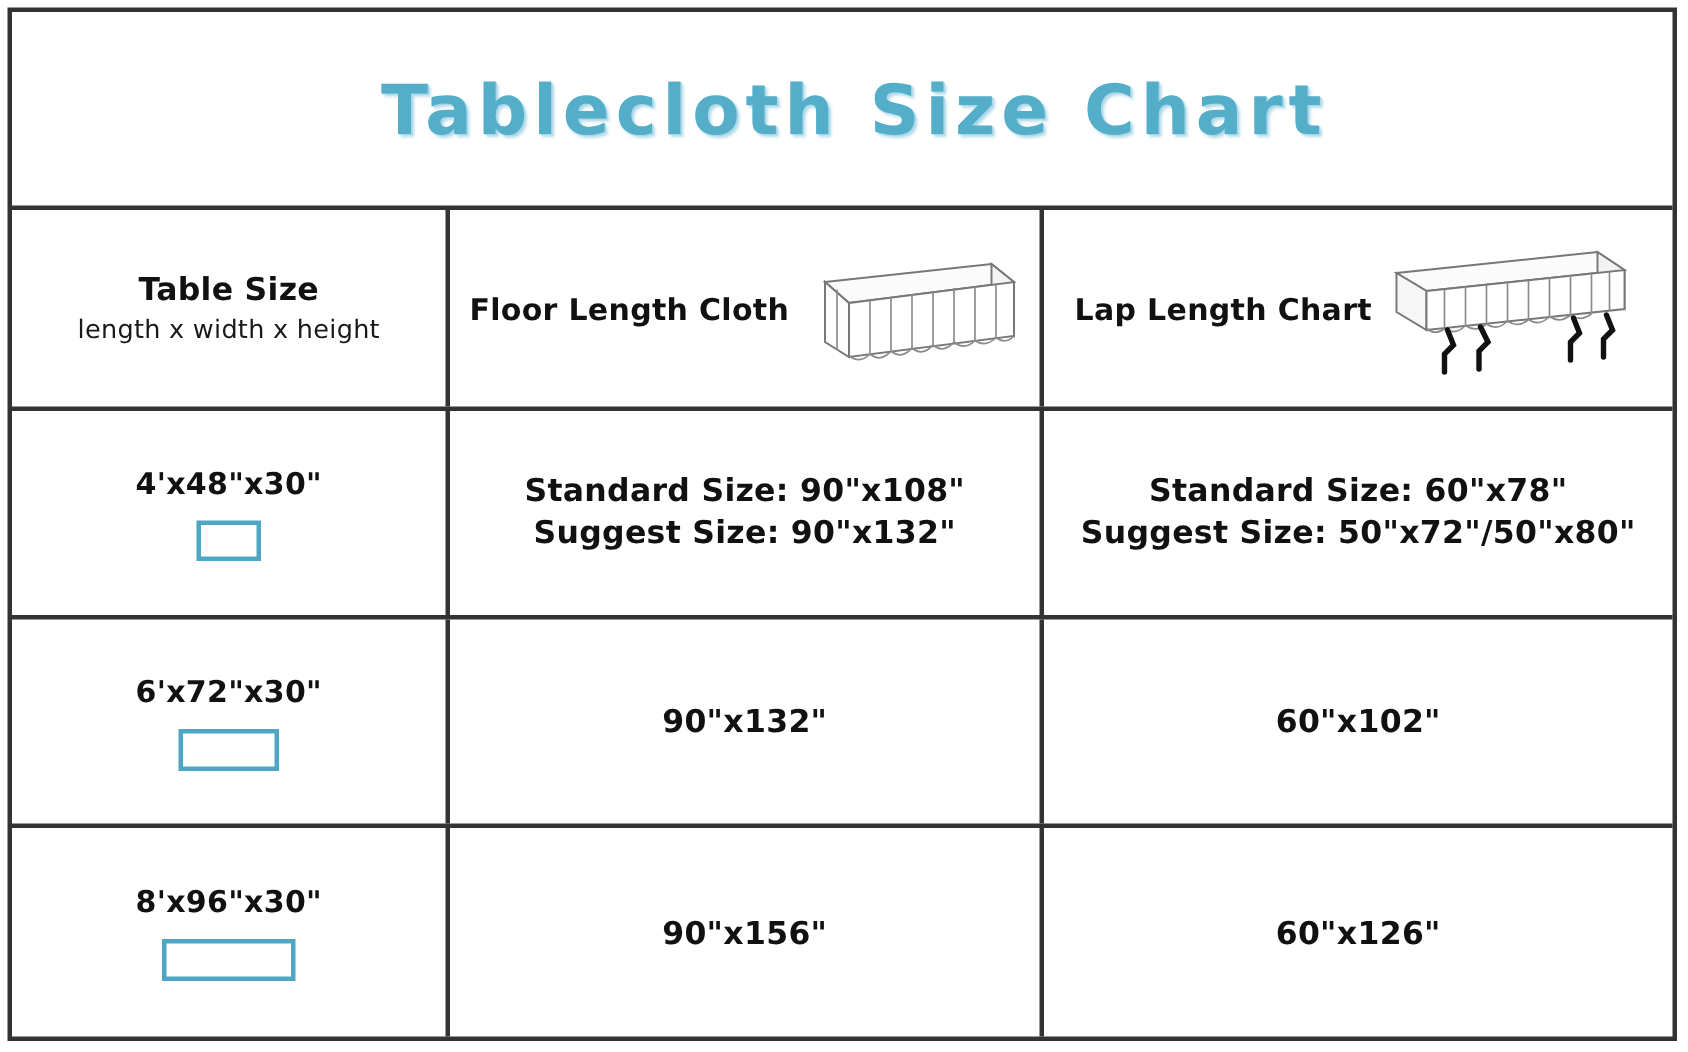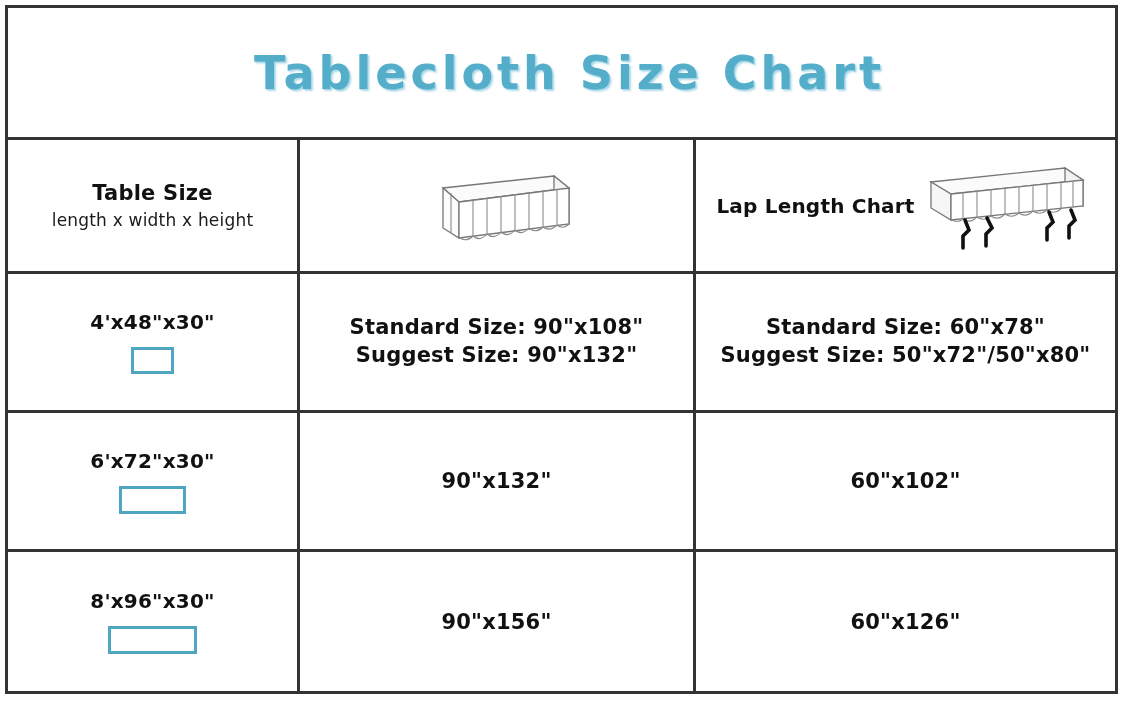--- a/index.html
+++ b/index.html
@@ -173,20 +173,21 @@
 
       <div class="cell col-1">
         <div class="hdr-stack">
           <div class="hdr-main">Table Size</div>
           <div class="hdr-sub">length x width x height</div>
         </div>
       </div>
 
       <div class="cell col-2">
         <div class="hdr-inline">
+          <div class="hdr-main">Floor Length Cloth</div>
           <div class="hdr-illus">
             <svg width="152" height="80" viewBox="0 0 152 80" aria-hidden="true">
               <g fill="none" stroke="#777777" stroke-width="1.3">
 
                 <polygon points="22,22 133,10 148,22 38,36" fill="#fbfbfb"></polygon>
 
                 <polygon points="133,10 148,22 148,58 133,49" fill="#f4f4f4"></polygon>
 
                 <path d="M22,22 L22,62 L38,72 L38,36 Z" fill="#fdfdfd"></path>
                 <path d="M38,36 L148,22 L148,58 L38,72 Z" fill="#ffffff"></path>

